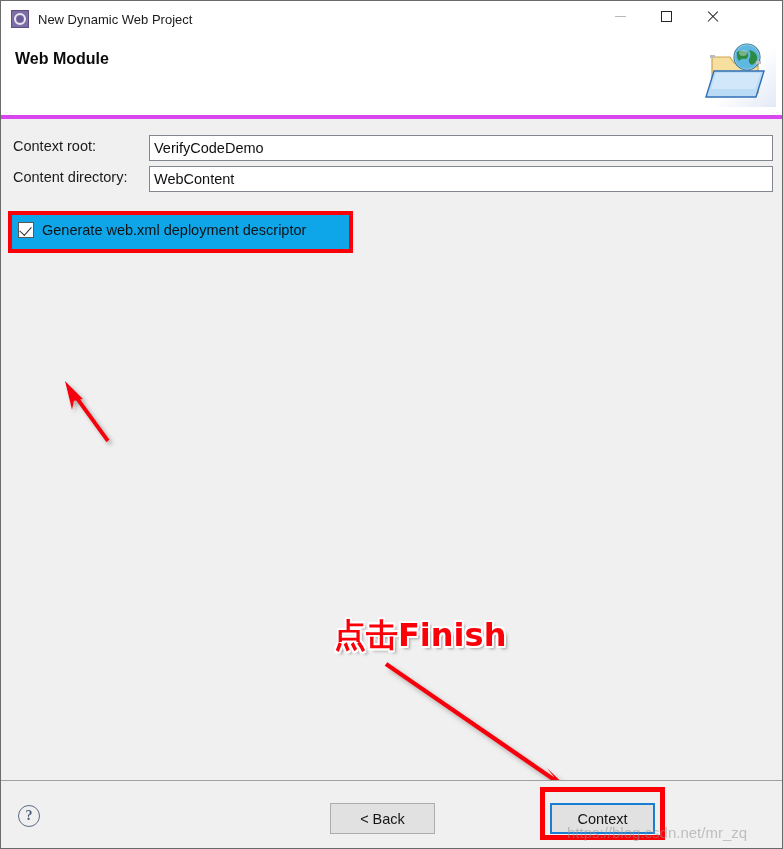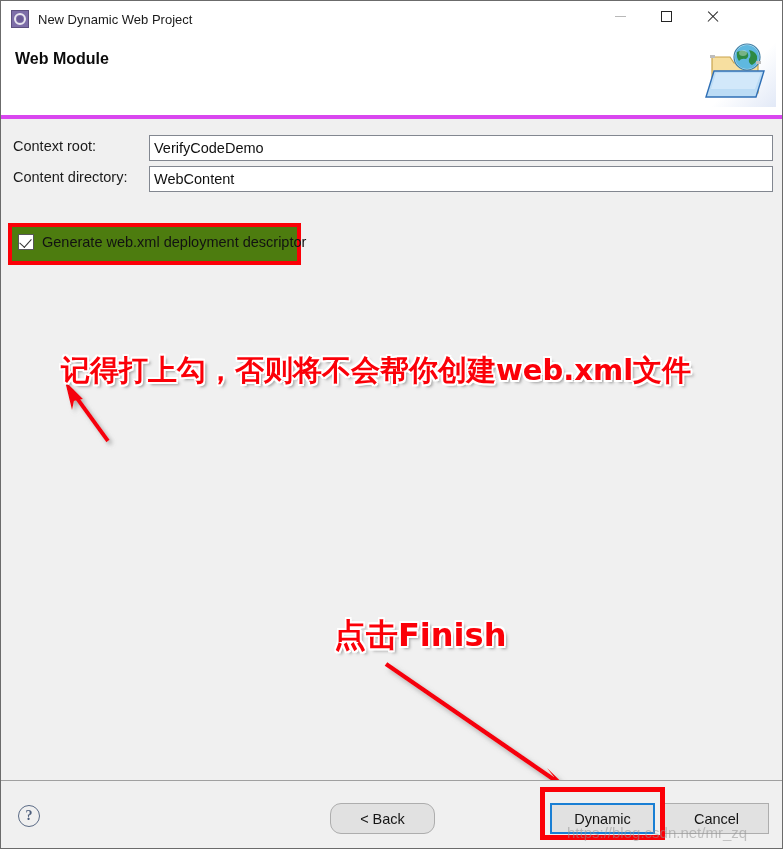--- a/index.html
+++ b/index.html
@@ -162,26 +162,26 @@
     font-family: "Liberation Sans", sans-serif;
     font-size: 14.5px;
     color: #101010;
     padding: 0 0 0 4px;
     outline: none;
   }
 
   
   #checkbox-highlight {
     position: absolute;
-    left: 7px; top: 104px;
-    width: 293px;
+    left: 7px; top: 92px;
+    width: 345px;
     height: 42px;
     border: 4px solid #fb0007;
     box-sizing: border-box;
-    background: #4d7c0f;
+    background: #0ea5e9;
   }
   #checkbox-row {
     position: absolute;
     left: 6px; top: 7px;
     display: flex;
     align-items: center;
   }
   #checkbox-box {
     position: relative;
     width: 16px; height: 16px;
@@ -283,21 +283,21 @@
     background: #e1e1e1;
     border: 1px solid #adadad;
     font-family: "Liberation Sans", sans-serif;
     font-size: 14.5px;
     color: #151515;
     display: flex;
     align-items: center;
     justify-content: center;
     padding: 0;
   }
-  #btn-back   { left: 329px; border-radius: 11px; }
+  #btn-back   { left: 329px; }
   #btn-next   { left: 434px; background: #d6d6d6; border-color: #cccccc; color: #9a9a9a; }
   #btn-finish { left: 549px; background: #e1e1e1; border: 2px solid #1a7fd4; }
   #btn-cancel { left: 663px; }
   #finish-highlight {
     position: absolute;
     left: 539px; top: 786px;
     width: 125px;
     height: 53px;
     border: 5px solid #fb0007;
     box-sizing: border-box;
@@ -386,21 +386,20 @@
             <feDropShadow dx="3" dy="3" stdDeviation="2" flood-color="#808080" flood-opacity="0.6"></feDropShadow>
           </filter>
         </defs>
         <g filter="url(#shadowSm)">
           <line x1="55" y1="64" x2="18" y2="13" stroke="#f50009" stroke-width="4"></line>
           <path d="M12 4 L30 22 L21 24 L19 33 Z" fill="#f50009"></path>
         </g>
       </svg>
     </div>
 
-    <div id="annot-text-main">记得打上勾，否则将不会帮你创建web.xml文件</div>
 
     <div id="annot-text-finish">点击Finish</div>
 
     <div id="annot-arrow-big">
       <svg width="240" height="145" viewBox="0 0 240 145">
         <defs>
           <filter id="shadowBg" x="-30%" y="-30%" width="180%" height="180%">
             <feDropShadow dx="4" dy="4" stdDeviation="2.5" flood-color="#7d7d7d" flood-opacity="0.6"></feDropShadow>
           </filter>
         </defs>
@@ -409,20 +408,19 @@
           <path d="M192 134 L166 126 L173 118 L166 109 Z" fill="#f50009"></path>
         </g>
       </svg>
     </div>
 
   </div>
 
   <div id="buttonbar">
     <div id="help-icon">?</div>
     <button class="dlg-btn" id="btn-back">&lt; Back</button>
-    <button class="dlg-btn" id="btn-finish">Dynamic</button>
-    <button class="dlg-btn" id="btn-cancel">Cancel</button>
+    <button class="dlg-btn" id="btn-finish">Context</button>
   </div>
 
   <div id="finish-highlight"></div>
   <div id="watermark">https://blog.csdn.net/mr_zq</div>
 
 </div>
 
 </body></html>

